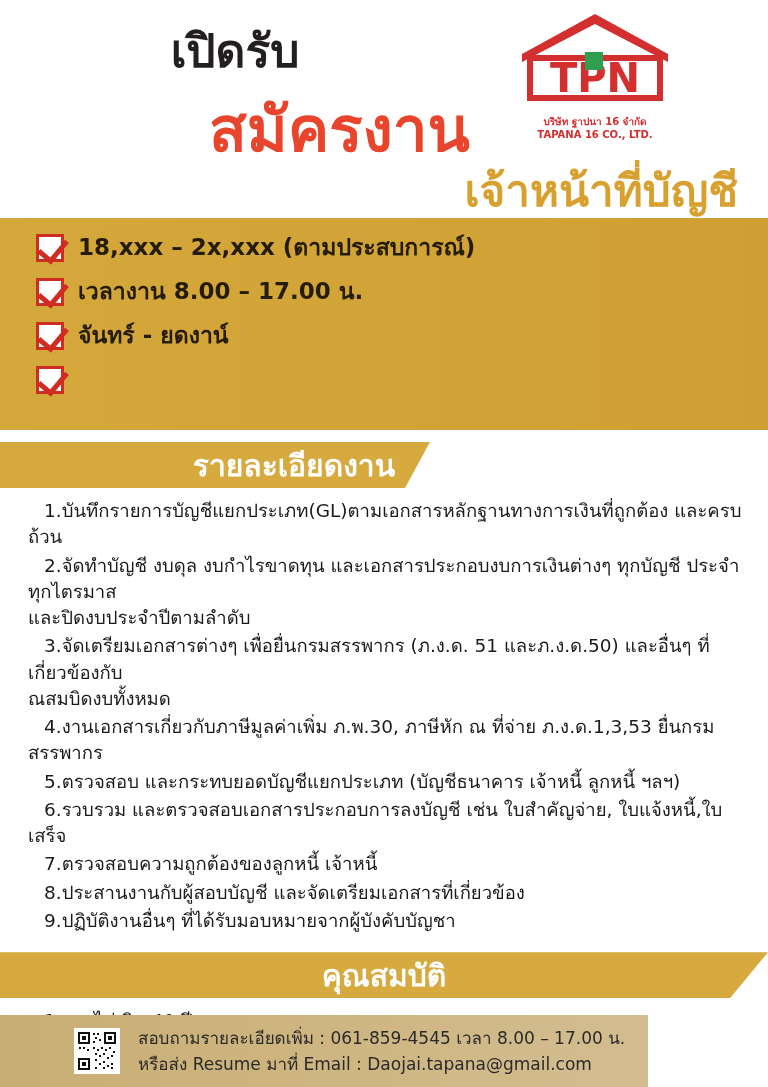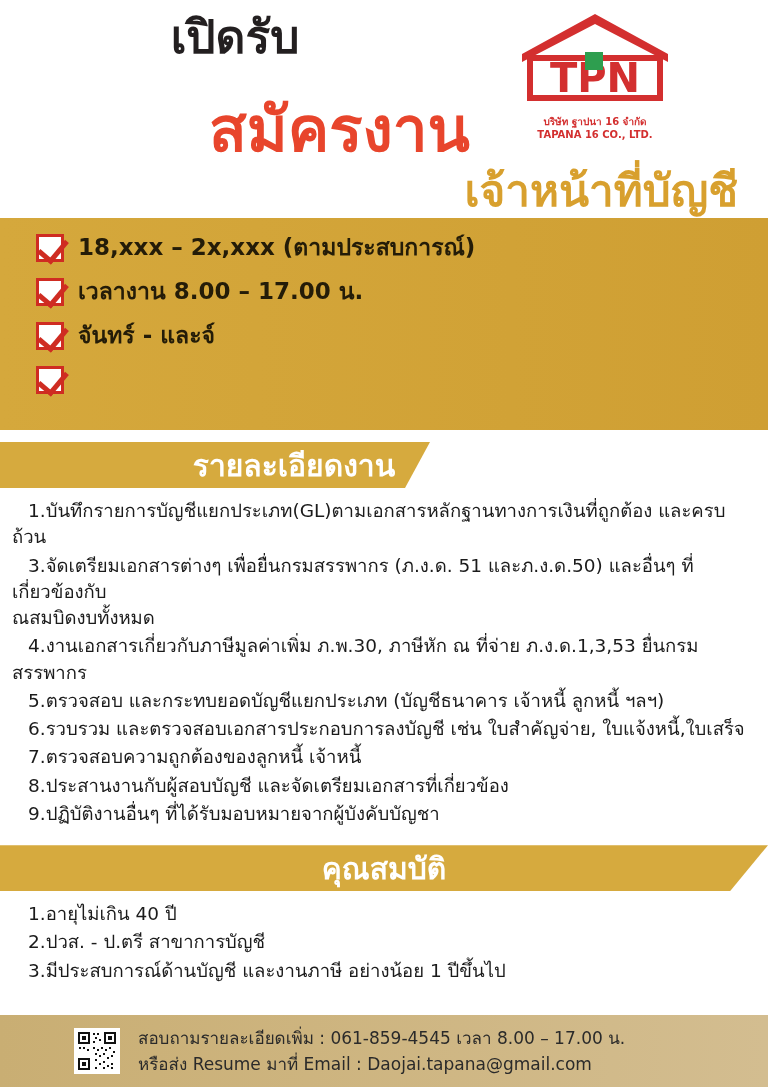--- a/index.html
+++ b/index.html
@@ -17,21 +17,21 @@
     background: #ffffff;
   }
 
   
   .header {
     position: relative;
     height: 212px;
   }
   .head-open {
     position: absolute;
-    top: 0;
+    top: 14px;
     left: 0;
     width: 470px;
     text-align: center;
     font-size: 46px;
     font-weight: bold;
     color: #231f20;
     letter-spacing: 0px;
   }
   .head-apply {
     position: absolute;
@@ -142,41 +142,41 @@
   }
   .banner.detail .banner-title { margin-right: 180px; }
   .banner.qual .bar {
     width: 768px;
     clip-path: polygon(0 0, 768px 0, 730px 100%, 0 100%);
   }
   .banner.qual .banner-title { }
 
   
   .list {
-    padding: 10px 22px 4px 12px;
+    padding: 10px 22px 4px 28px;
   }
   .list p {
     font-size: 18.5px;
     color: #1b1b1b;
     line-height: 1.42;
     margin-bottom: 2px;
     text-indent: 16px;
   }
   .list p .cont {
     display: block;
     text-indent: 0;
   }
   .list.qual p { text-indent: 16px; }
 
   
   .footer {
     position: absolute;
     left: 0;
     bottom: 0;
-    width: 768px;
+    width: 648px;
     height: 72px;
     background: #cbb27a;
     background: linear-gradient(90deg,#c9ae73 0%, #d3bd90 100%);
     display: flex;
     align-items: center;
   }
   .qr {
     width: 46px;
     height: 46px;
     margin-left: 74px;
@@ -224,36 +224,37 @@
       <span class="fact-text">18,xxx – 2x,xxx (ตามประสบการณ์)</span>
     </div>
 
     <div class="fact-row">
       <span class="tick"></span>
       <span class="fact-text">เวลางาน 8.00 – 17.00 น.</span>
     </div>
 
     <div class="fact-row">
       <span class="tick"></span>
-      <span class="fact-text">จันทร์ - และจ์</span>
+      <span class="fact-text">จันทร์ - ยดงาน์</span>
     </div>
 
     <div class="fact-row">
       <span class="tick"></span>
     </div>
 
   </div>
 
   <div class="banner detail">
     <div class="bar"></div>
     <div class="banner-title">รายละเอียดงาน</div>
   </div>
 
   <div class="list">
     <p><span>1.บันทึกรายการบัญชีแยกประเภท(GL)ตามเอกสารหลักฐานทางการเงินที่ถูกต้อง และครบถ้วน</span></p>
+    <p><span>2.จัดทำบัญชี งบดุล งบกำไรขาดทุน และเอกสารประกอบงบการเงินต่างๆ ทุกบัญชี ประจำทุกไตรมาส</span><span class="cont">และปิดงบประจำปีตามลำดับ</span></p>
     <p><span>3.จัดเตรียมเอกสารต่างๆ เพื่อยื่นกรมสรรพากร (ภ.ง.ด. 51 และภ.ง.ด.50) และอื่นๆ ที่เกี่ยวข้องกับ</span><span class="cont">ณสมบิดงบทั้งหมด</span></p>
     <p><span>4.งานเอกสารเกี่ยวกับภาษีมูลค่าเพิ่ม ภ.พ.30, ภาษีหัก ณ ที่จ่าย ภ.ง.ด.1,3,53 ยื่นกรมสรรพากร</span></p>
     <p><span>5.ตรวจสอบ และกระทบยอดบัญชีแยกประเภท (บัญชีธนาคาร เจ้าหนี้ ลูกหนี้ ฯลฯ)</span></p>
     <p><span>6.รวบรวม และตรวจสอบเอกสารประกอบการลงบัญชี เช่น ใบสำคัญจ่าย, ใบแจ้งหนี้,ใบเสร็จ</span></p>
     <p><span>7.ตรวจสอบความถูกต้องของลูกหนี้ เจ้าหนี้</span></p>
     <p><span>8.ประสานงานกับผู้สอบบัญชี และจัดเตรียมเอกสารที่เกี่ยวข้อง</span></p>
     <p><span>9.ปฏิบัติงานอื่นๆ ที่ได้รับมอบหมายจากผู้บังคับบัญชา</span></p>
   </div>
 
   <div class="banner qual">

